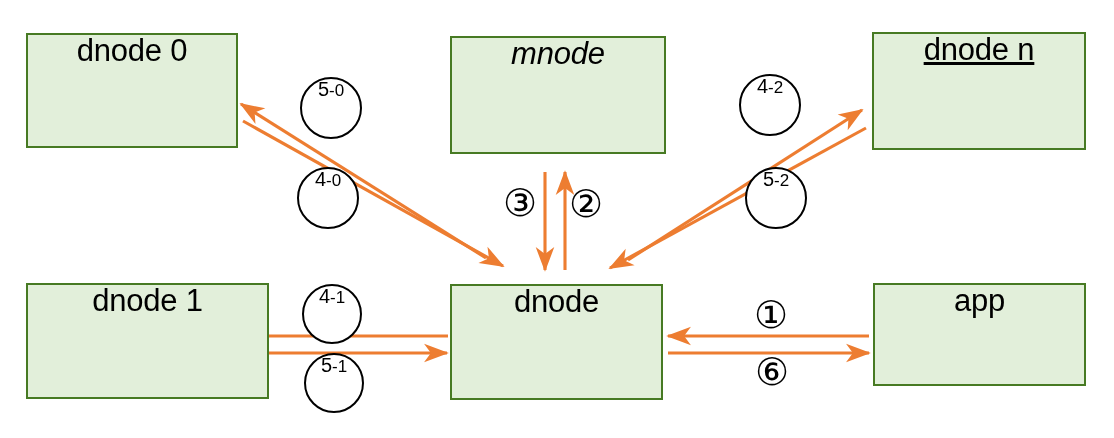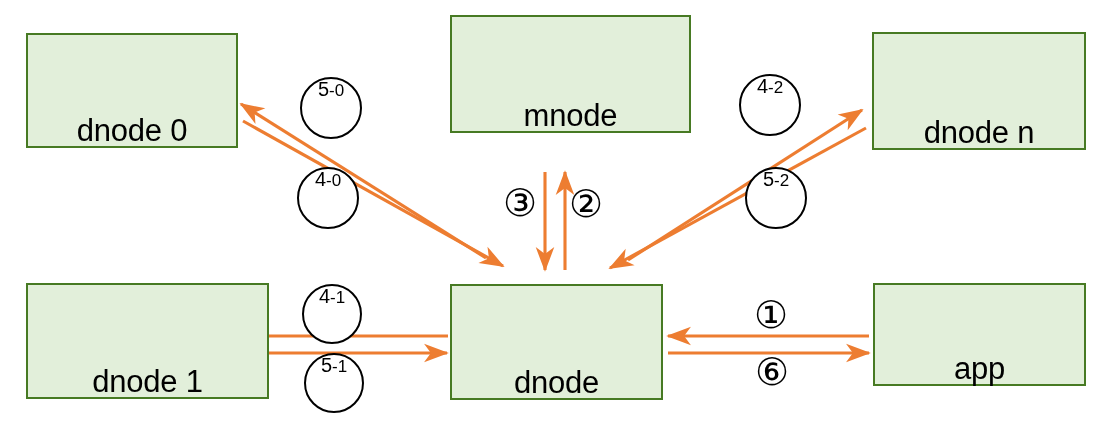--- a/index.html
+++ b/index.html
@@ -22,21 +22,21 @@
     width: 1114px;
     height: 438px;
     pointer-events: none;
   }
   .node-box {
     position: absolute;
     box-sizing: border-box;
     background: #e2efda;
     border: 2px solid #477a23;
     display: flex;
-    align-items: flex-end;
+    align-items: flex-start;
     justify-content: center;
   }
   .node-label {
     font-family: "Liberation Sans", sans-serif;
     font-size: 31px;
     color: #000000;
     line-height: 1;
     letter-spacing: -0.2px;
   }
   .step-circle {
@@ -102,25 +102,25 @@
       <line x1="869" y1="336" x2="668" y2="336"></line>
 
       <line x1="668" y1="353" x2="869" y2="353"></line>
     </g>
   </svg>
 
   <div class="node-box" style="left:26px; top:33px; width:212px; height:115px;">
     <span class="node-label">dnode 0</span>
   </div>
 
-  <div class="node-box" style="left:450px; top:15px; width:241px; height:118px;">
+  <div class="node-box" style="left:450px; top:36px; width:216px; height:118px;font-style:italic;">
     <span class="node-label">mnode</span>
   </div>
 
-  <div class="node-box" style="left:872px; top:32px; width:214px; height:118px;">
+  <div class="node-box" style="left:872px; top:32px; width:214px; height:118px;text-decoration:underline;">
     <span class="node-label">dnode n</span>
   </div>
 
   <div class="node-box" style="left:26px; top:283px; width:243px; height:116px;">
     <span class="node-label">dnode 1</span>
   </div>
 
   <div class="node-box" style="left:450px; top:284px; width:213px; height:116px;">
     <span class="node-label">dnode</span>
   </div>

